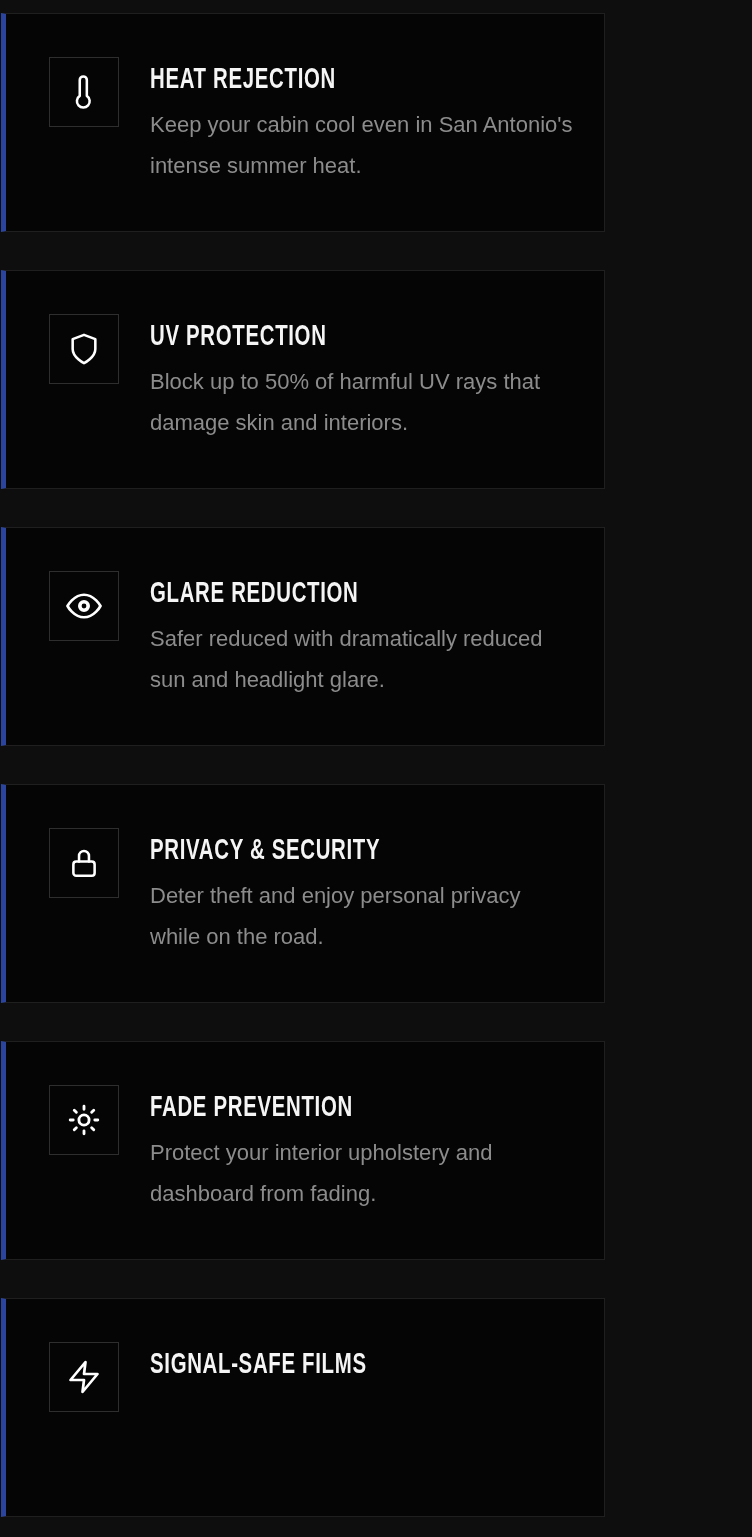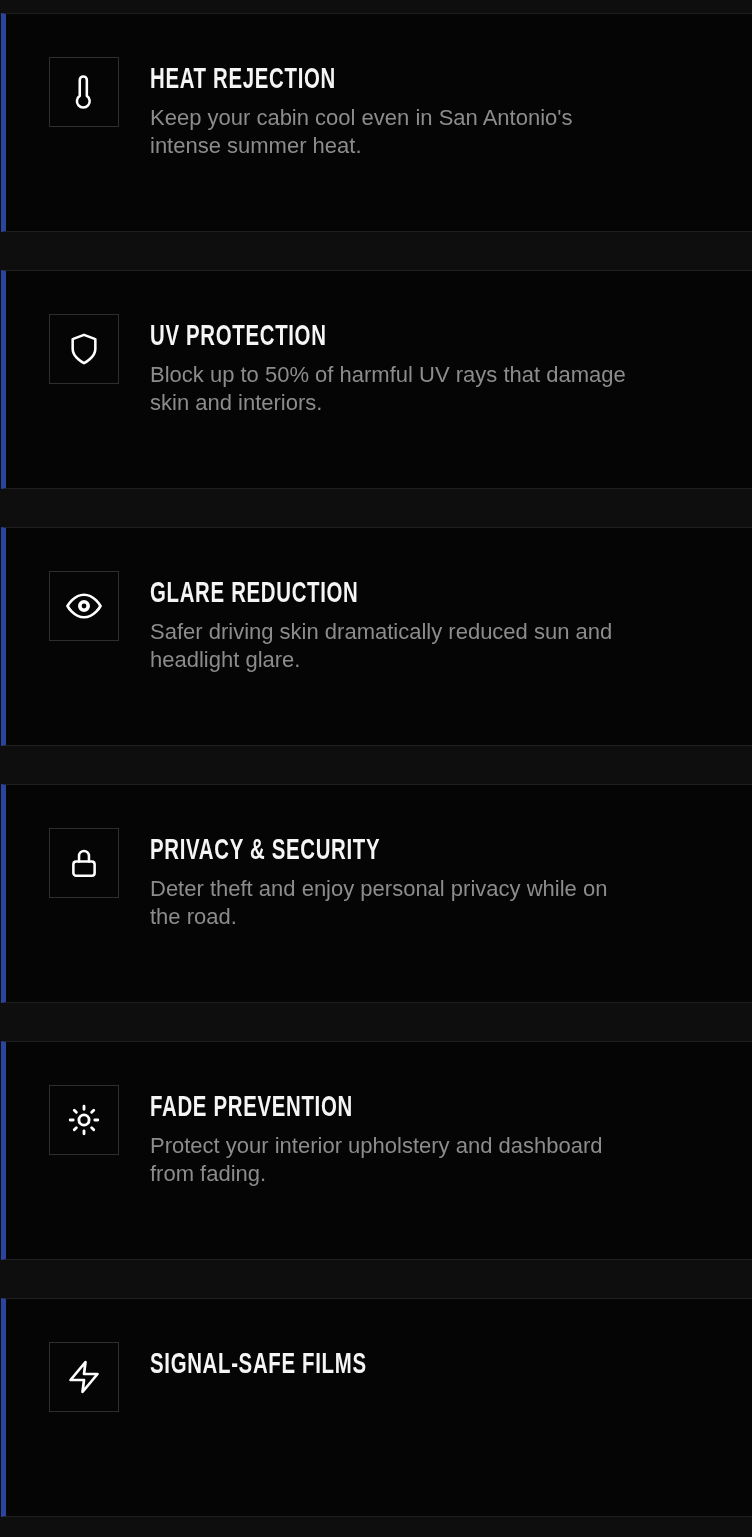--- a/index.html
+++ b/index.html
@@ -8,21 +8,21 @@
     --description_color:#8c8c8c; --icon_color:#ffffff;
   }
   *{margin:0;padding:0;box-sizing:border-box;}
   html,body{background:var(--page_bg);}
   body{
     width:752px;height:1537px;overflow:hidden;
     font-family:"Liberation Sans",sans-serif;
   }
   .feature-list{padding:13px 19px 18px 1px;}
   .card{
-    min-height:219px;width:752px;
+    min-height:219px;width:604px;
     margin-bottom:38px;
     background:var(--card_bg);
     border:1px solid var(--card_border);
     border-left:5px solid var(--accent);
     padding:43px 28px 24px 43px;
     display:flex;align-items:flex-start;gap:31px;
   }
   .card:last-child{margin-bottom:9px;}
   .icon-box{
     width:70px;height:70px;flex:0 0 70px;
@@ -38,21 +38,21 @@
     color:var(--title_color);
     letter-spacing:1px;
     transform:scaleX(0.68);
     transform-origin:left center;
     white-space:nowrap;
     text-transform:uppercase;
   }
   .card-desc{
     margin-top:8px;
     max-width:490px;
-    font-size:22px;line-height:28px;
+    font-size:22px;line-height:41px;
     color:var(--description_color);
   }
 </style>
 </head>
 <body>
 
 <div class="feature-list">
 
   <div class="card">
     <div class="icon-box">
@@ -80,21 +80,21 @@
 
   <div class="card">
     <div class="icon-box">
       <svg width="36" height="36" viewBox="0 0 24 24" fill="none" stroke="currentColor" stroke-width="1.8" stroke-linecap="round" stroke-linejoin="round">
         <path d="M1 12s4-7.5 11-7.5S23 12 23 12s-4 7.5-11 7.5S1 12 1 12z"></path>
         <circle cx="12" cy="12" r="2.8" stroke-width="2.4"></circle>
       </svg>
     </div>
     <div class="card-body">
       <div class="card-title">GLARE REDUCTION</div>
-      <div class="card-desc">Safer driving skin dramatically reduced sun and headlight glare.</div>
+      <div class="card-desc">Safer reduced with dramatically reduced sun and headlight glare.</div>
     </div>
   </div>
 
   <div class="card">
     <div class="icon-box">
       <svg width="34" height="34" viewBox="0 0 24 24" fill="none" stroke="currentColor" stroke-width="1.8" stroke-linecap="round" stroke-linejoin="round">
         <rect x="4.5" y="11" width="15" height="10" rx="2"></rect>
         <path d="M8.5 11V7a3.5 3.5 0 0 1 7 0v4"></path>
       </svg>
     </div>

